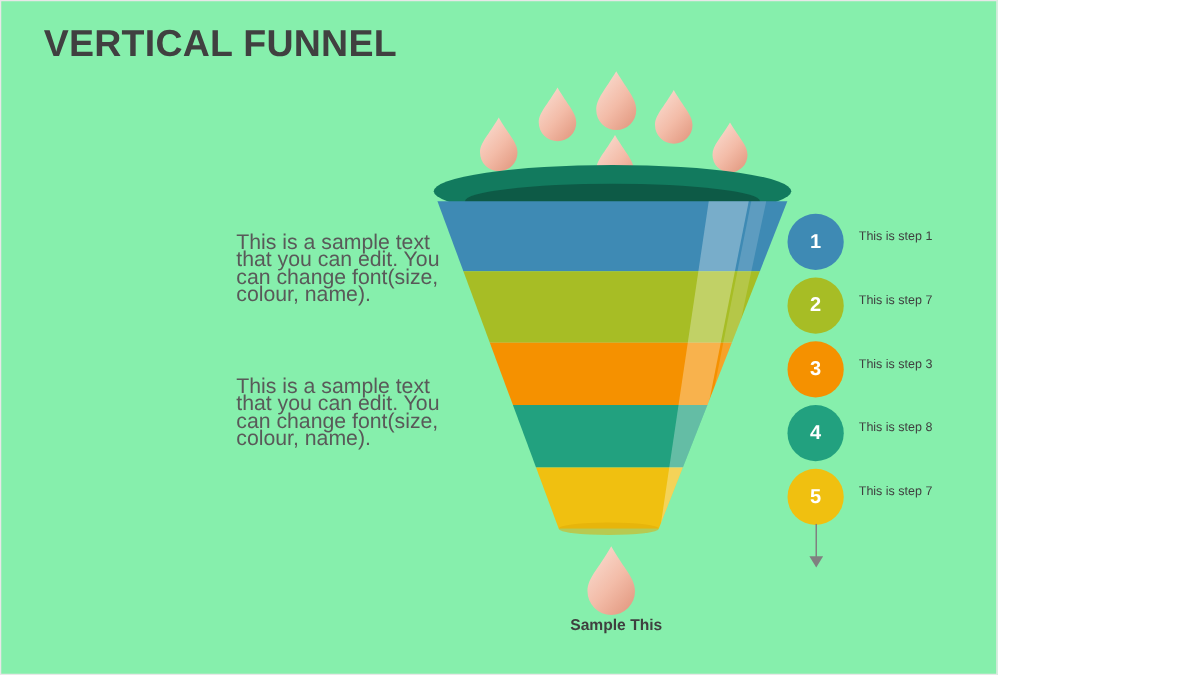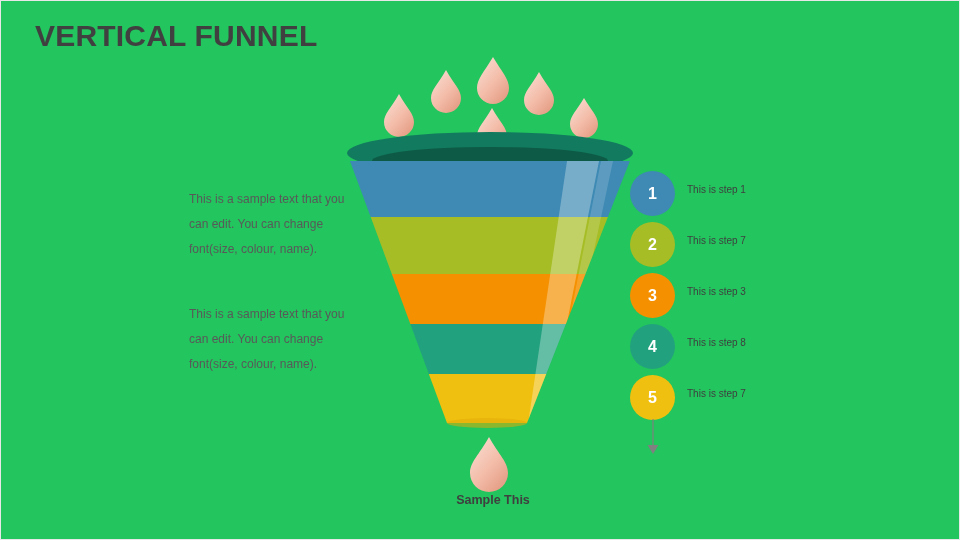--- a/index.html
+++ b/index.html
@@ -2,23 +2,23 @@
 <html><head>
 <meta charset="utf-8">
 <style>
   html, body {
     margin: 0;
     padding: 0;
     background: #ffffff;
   }
   #slide {
     position: relative;
-    width: 960px;
+    width: 798px;
     height: 540px;
-    background: #22c55e;
+    background: #86efac;
     border: 1px solid #e8e8e8;
     box-sizing: border-box;
     overflow: hidden;
     font-family: "Liberation Sans", sans-serif;
   }
 
   
   #title {
     position: absolute;
     left: 34px;
@@ -36,22 +36,22 @@
     font-size: 20px;
     font-weight: normal;
     color: #595959;
     white-space: nowrap;
   }
 
   
   .note {
     position: absolute;
     width: 172px;
-    font-size: 12px;
-    line-height: 25px;
+    font-size: 17px;
+    line-height: 14px;
     color: #595959;
   }
   #note-1 { left: 188px; top: 186px; }
   #note-2 { left: 188px; top: 301px; }
 
   
   #funnel-art {
     position: absolute;
     left: 0;
     top: 0;

